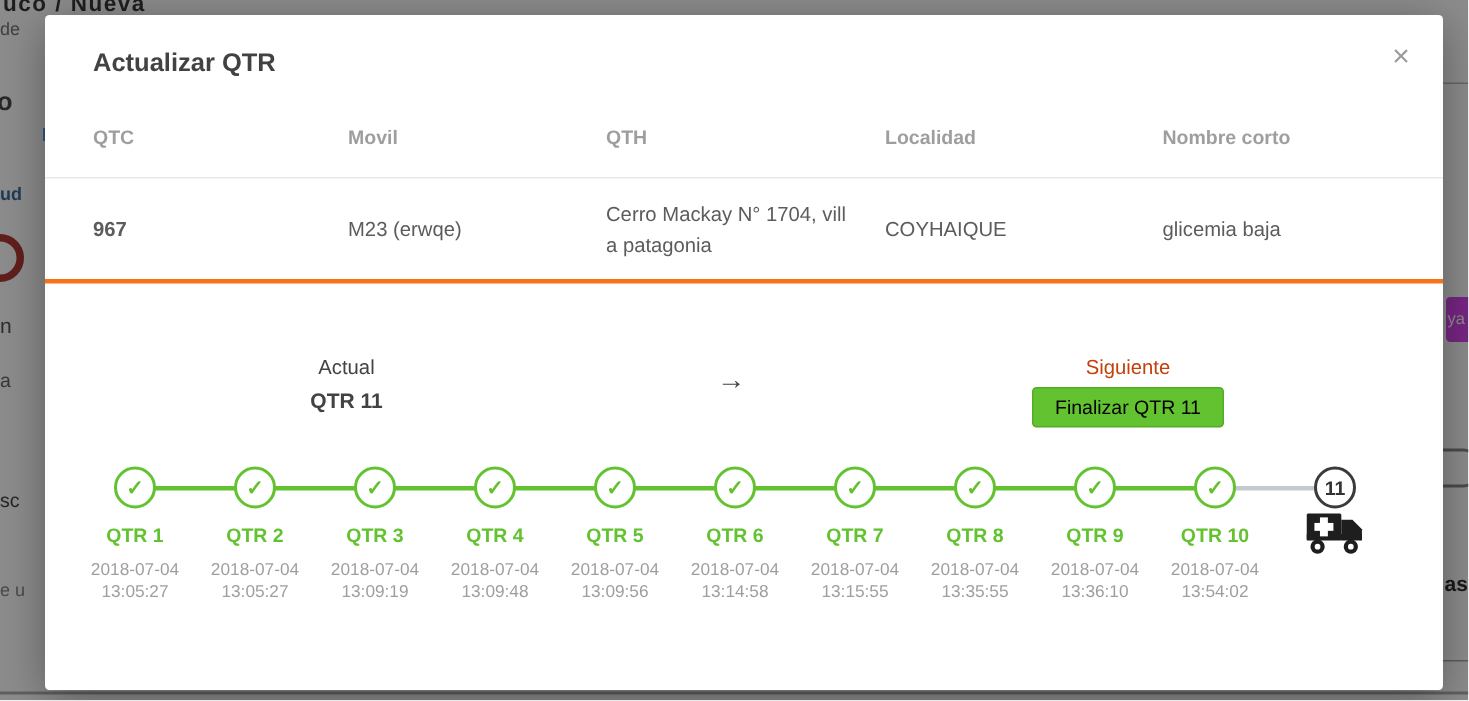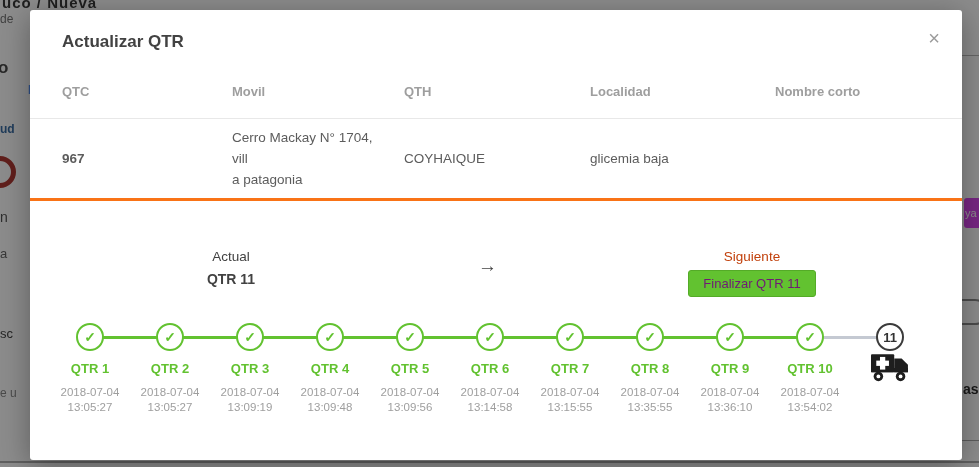--- a/index.html
+++ b/index.html
@@ -47,21 +47,21 @@
 
   
   .transition { position:relative; height:56px; margin-top:48px; }
   .tr-current { position:absolute; left:136px; width:130px; text-align:center; }
   .tr-current-label { font-size:13.5px; color:#424242; }
   .tr-current-value { margin-top:7px; font-size:14px; font-weight:bold; color:#424242; }
   .tr-arrow { position:absolute; left:448px; top:6px; font-size:19px; font-weight:bold; color:#424242; }
   .tr-next { position:absolute; left:642px; width:160px; text-align:center; }
   .tr-next-label { font-size:13.5px; color:#c2410c; }
   .finalize-btn { margin-top:6px; display:inline-block; background:#62c230; border:1px solid #54ab27;
-                  color:#701a75; font-size:13px; font-family:"Liberation Sans",sans-serif;
+                  color:#000000; font-size:13px; font-family:"Liberation Sans",sans-serif;
                   padding:5px 14px; border-radius:3px; cursor:pointer; }
 
   
   .timeline { position:relative; margin-top:18px; height:110px; }
   .tl-line-green { position:absolute; left:60px; top:13px; width:720px; height:3px; background:#62c230; }
   .tl-line-gray  { position:absolute; left:780px; top:13px; width:80px; height:3px; background:#c4c9d2; }
   .tl-steps { position:absolute; left:20px; top:0; display:flex; }
   .tl-step { width:80px; text-align:center; position:relative; }
   .tl-circle { position:relative; z-index:3; width:28px; height:28px; margin:0 auto; background:#fff;
                border:2px solid #62c230; border-radius:50%; display:flex; align-items:center; justify-content:center; }
@@ -104,20 +104,21 @@
 
     <div class="tbl-header">
       <div>QTC</div>
       <div>Movil</div>
       <div>QTH</div>
       <div>Localidad</div>
       <div>Nombre corto</div>
     </div>
     <div class="tbl-row">
       <div class="cell-qtc">967</div>
+      <div>M23 (erwqe)</div>
       <div class="cell-qth">Cerro Mackay N° 1704, vill
 a patagonia</div>
       <div>COYHAIQUE</div>
       <div>glicemia baja</div>
     </div>
 
     <div class="transition">
       <div class="tr-current">
         <div class="tr-current-label">Actual</div>
         <div class="tr-current-value">QTR 11</div>

